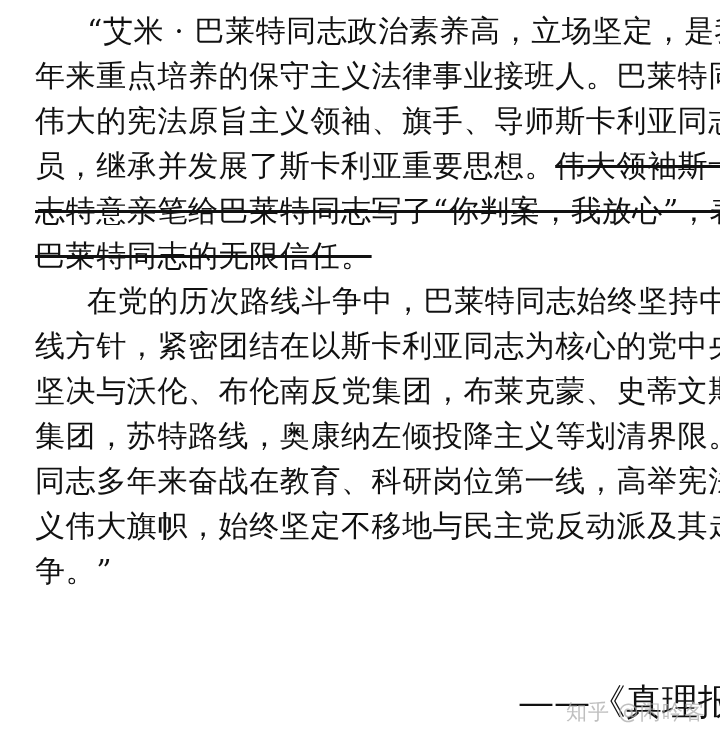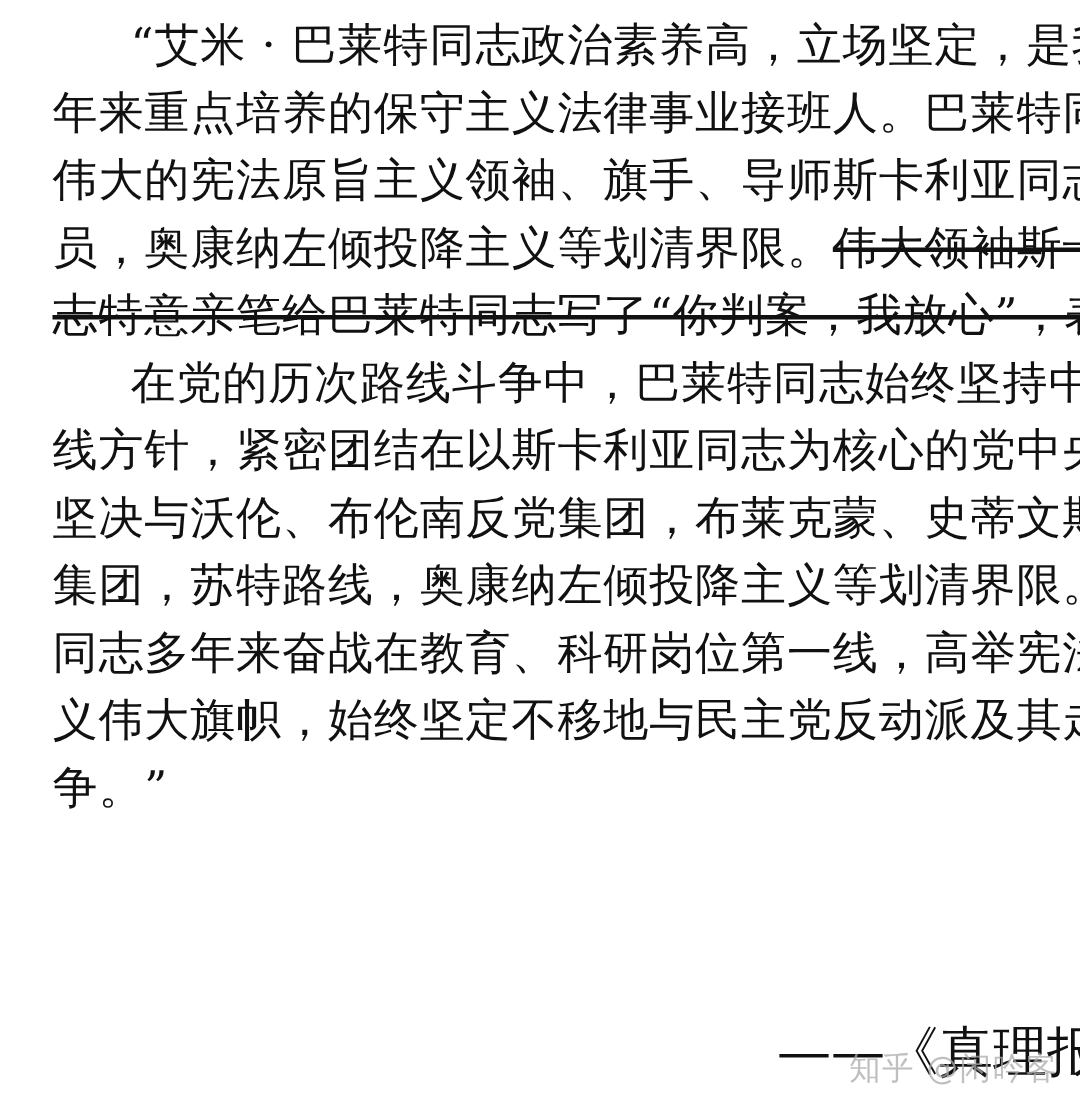--- a/index.html
+++ b/index.html
@@ -55,22 +55,23 @@
     }
   </style>
 </head>
 <body>
 
 <div class="page">
   <div>
     <div class="line indent">“艾米 · 巴莱特同志政治素养高，立场坚定，是我党多</div>
     <div class="line">年来重点培养的保守主义法律事业接班人。巴莱特同志曾任</div>
     <div class="line">伟大的宪法原旨主义领袖、旗手、导师斯卡利亚同志的书记</div>
-    <div class="line"><span>员，奥康纳左倾投降主义等划清界限。</span><span class="strike">伟大领袖斯卡利亚同</span></div>
+    <div class="line"><span>员，继承并发展了斯卡利亚重要思想。</span><span class="strike">伟大领袖斯卡利亚同</span></div>
     <div class="line"><span class="strike">志特意亲笔给巴莱特同志写了“你判案，我放心”，表达了对</span></div>
+    <div class="line"><span class="strike">巴莱特同志的无限信任。</span></div>
   </div>
   <div>
     <div class="line indent">在党的历次路线斗争中，巴莱特同志始终坚持中央的路</div>
     <div class="line">线方针，紧密团结在以斯卡利亚同志为核心的党中央周围，</div>
     <div class="line">坚决与沃伦、布伦南反党集团，布莱克蒙、史蒂文斯反革命</div>
     <div class="line">集团，苏特路线，奥康纳左倾投降主义等划清界限。巴莱特</div>
     <div class="line">同志多年来奋战在教育、科研岗位第一线，高举宪法原旨主</div>
     <div class="line">义伟大旗帜，始终坚定不移地与民主党反动派及其走狗作斗</div>
     <div class="line">争。”</div>
   </div>

